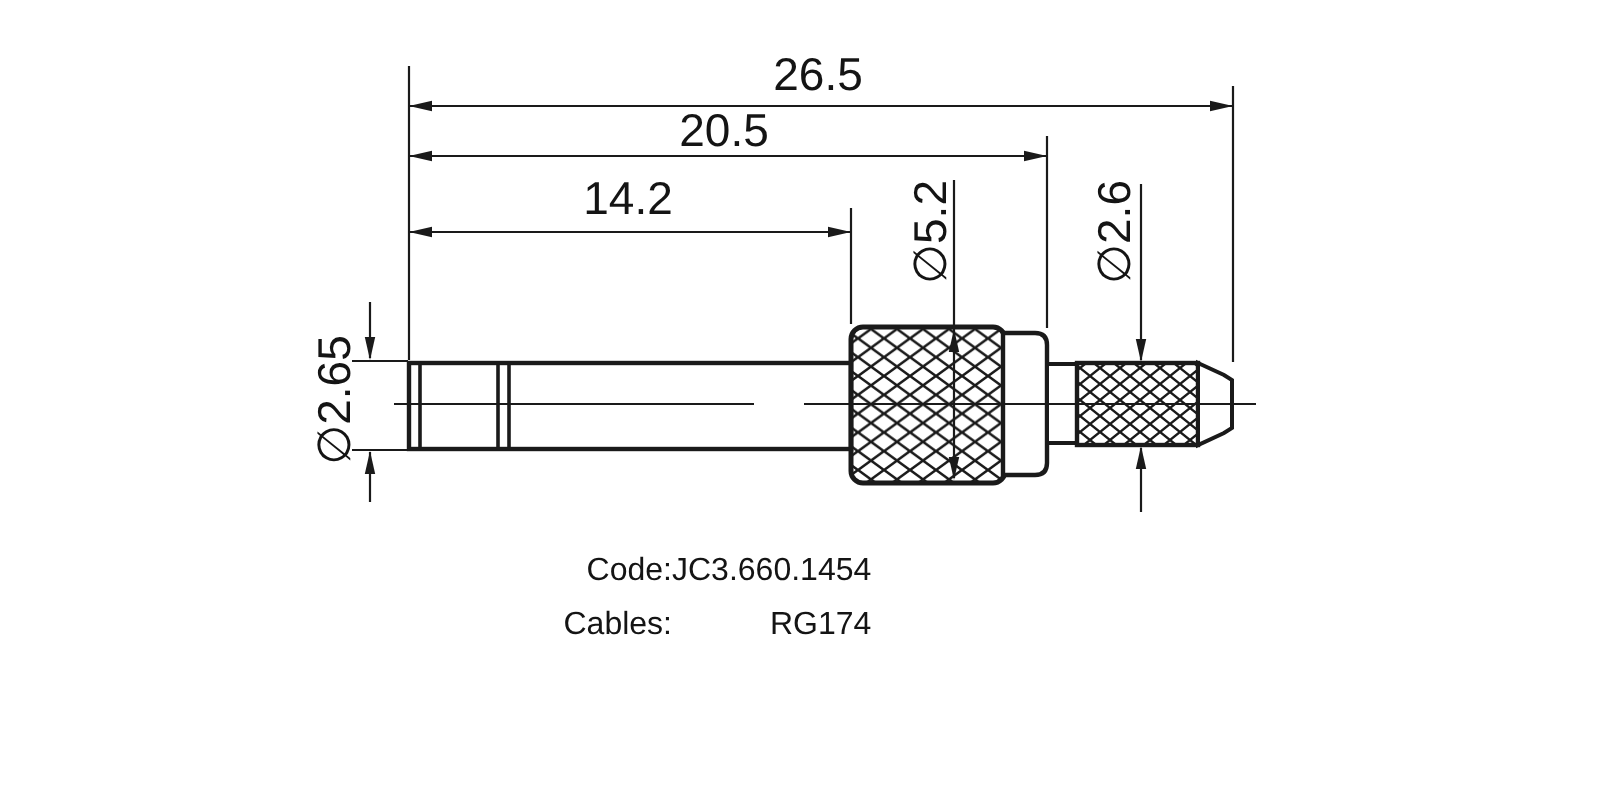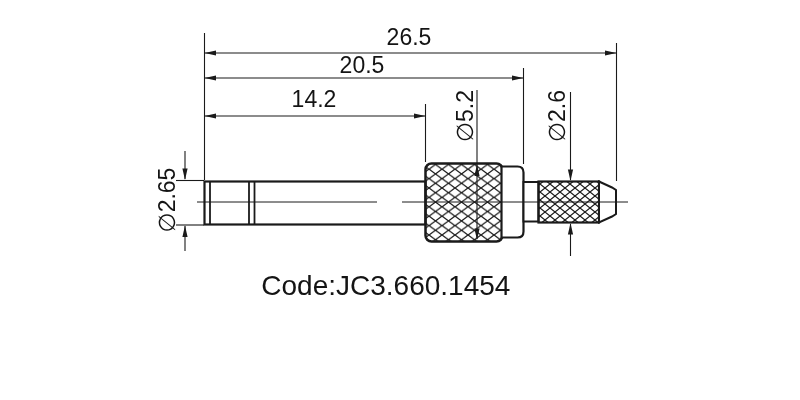--- a/index.html
+++ b/index.html
@@ -14,21 +14,21 @@
   svg text{
     font-family:"Liberation Sans", sans-serif;
     font-size:23px;
     fill:#141414;
   }
   .notes{
     position:absolute;
     left:150px;top:272px;
     display:grid;
     grid-template-columns:186px auto;
-    font-size:28px;
+    font-size:16px;
     line-height:27px;
     color:#141414;
     white-space:pre;
   }
   .notes .lbl{text-align:right;}
   .notes .val{text-align:right;}
 </style>
 </head>
 <body>
 
@@ -114,16 +114,18 @@
       <line x1="185" y1="226" x2="185" y2="251"></line>
       <path d="M185,180 L182.4,168.5 L187.6,168.5 Z" stroke="none"></path>
       <path d="M185,225.5 L182.4,237 L187.6,237 Z" stroke="none"></path>
       <text x="167" y="208" text-anchor="middle" transform="rotate(-90 167 200)" stroke="none">∅2.65</text>
     </g>
   </svg>
 
   <div class="notes">
     <span class="lbl">Code:</span>
     <span class="val">JC3.660.1454</span>
+    <span class="lbl">Cables:</span>
+    <span class="val">RG174</span>
     <span class="lbl"></span>
   </div>
 
 </div>
 
 </body></html>

